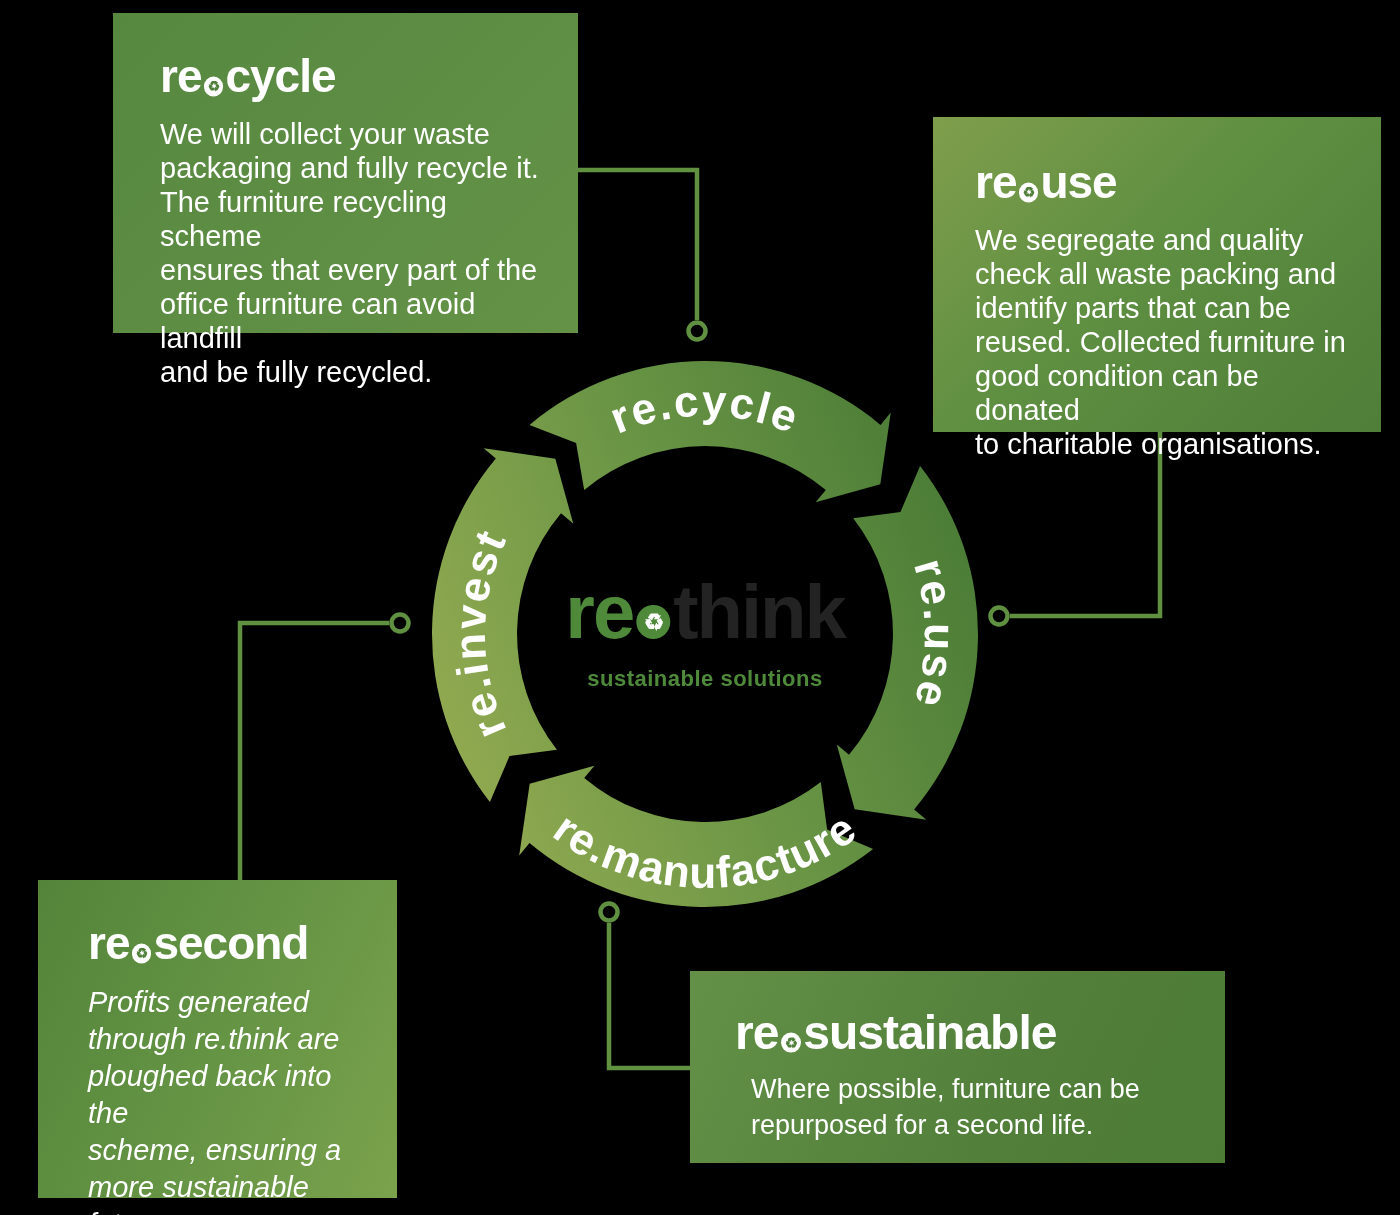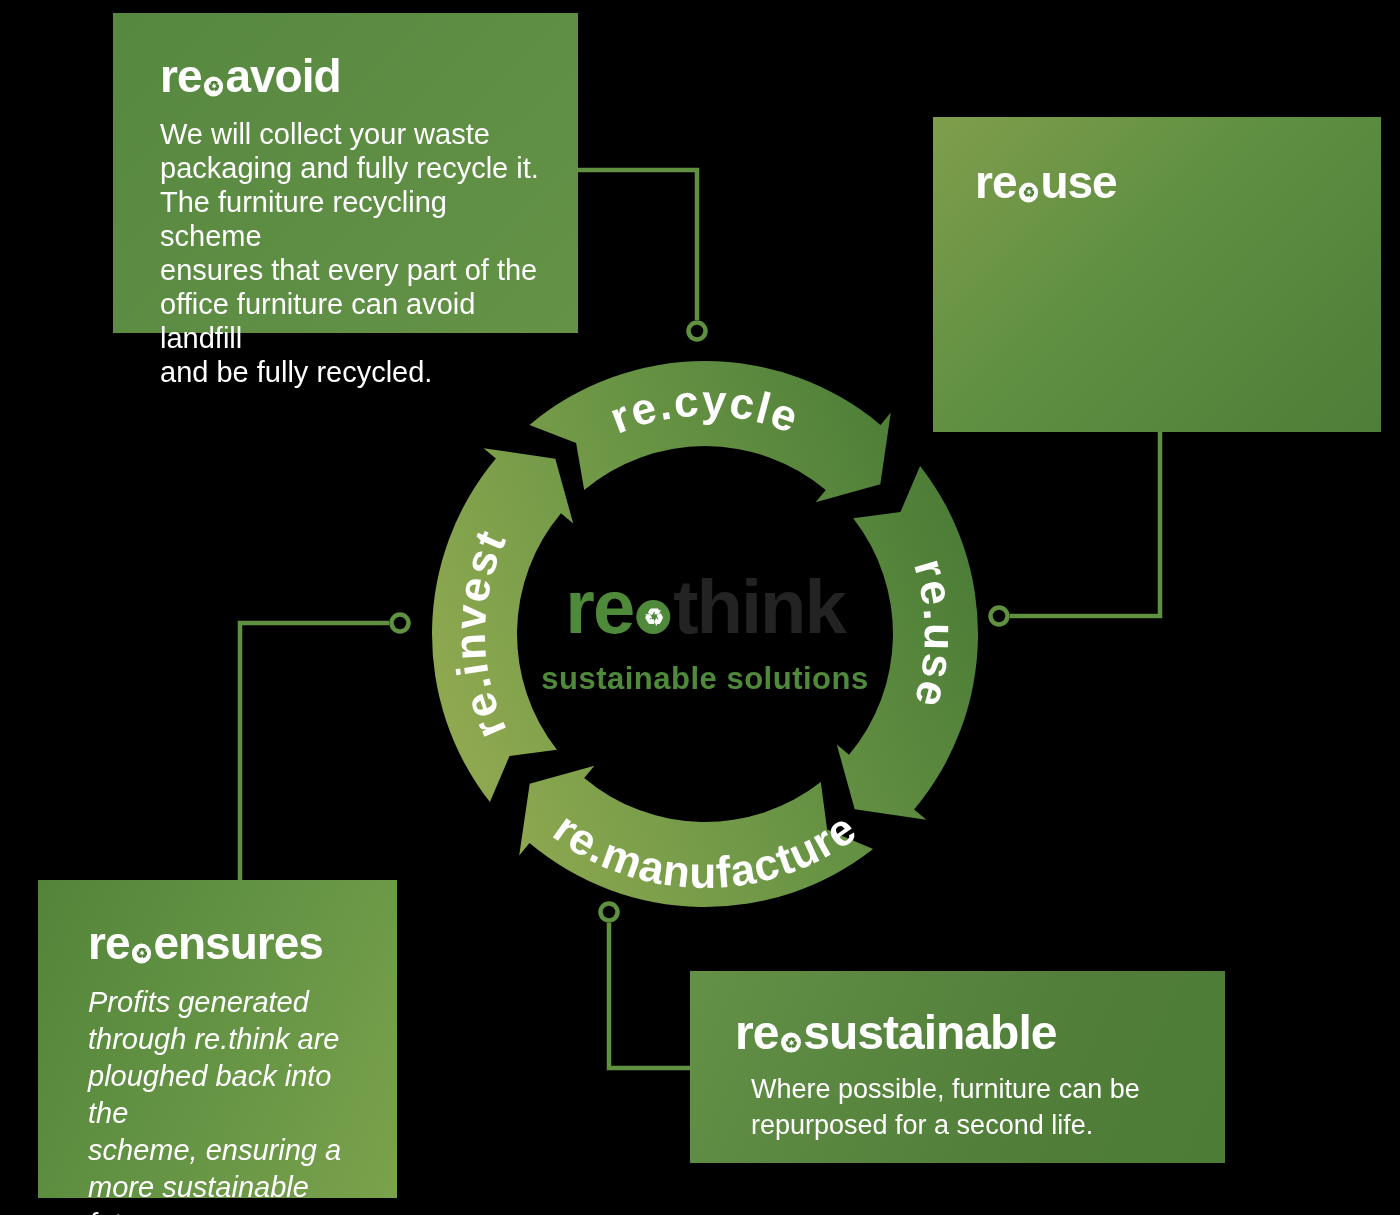--- a/index.html
+++ b/index.html
@@ -31,21 +31,21 @@
   .logo{position:absolute;left:705px;top:633px;transform:translate(-50%,-50%);
     display:flex;flex-direction:column;align-items:center;}
   .logo-line{display:flex;align-items:center;font-weight:bold;font-size:76px;
     letter-spacing:-2px;line-height:1;}
   .logo-re{color:#4e8a3a;}
   .logo-think{color:#232323;text-align:right;}
   .logo-dot{display:inline-flex;align-items:center;justify-content:center;
     width:34px;height:34px;border-radius:50%;background:#4e8a3a;color:#fff;
     margin:20px 3px 0 3px;}
   .logo-dot .sym{font-size:23px;line-height:1;font-weight:bold;}
-  .logo-tag{color:#4e8a3a;font-weight:bold;font-size:31px;letter-spacing:.5px;margin-top:16px;}
+  .logo-tag{color:#4e8a3a;font-weight:bold;font-size:22px;letter-spacing:.5px;margin-top:16px;}
   
   .ring-svg{position:absolute;left:0;top:0;}
   .ring-label{fill:#fff;font-family:"Liberation Sans",sans-serif;font-weight:bold;
     font-size:44px;letter-spacing:2px;}
   .ring-label-long{letter-spacing:1px;}
 </style>
 </head>
 <body>
 
 <div class="stage">
@@ -101,43 +101,49 @@
       </span>
       <span class="logo-think">think</span>
     </div>
     <div class="logo-tag">sustainable solutions</div>
   </div>
 
   <div class="card card-recycle">
     <div class="card-title">
       <span>re</span><span class="tdot">
           <span class="sym">♻</span>
-        </span><span>avoid</span>
+        </span><span>cycle</span>
     </div>
     <div class="card-body">We will collect your waste
 packaging and fully recycle it.
 The furniture recycling scheme
 ensures that every part of the
 office furniture can avoid landfill
 and be fully recycled.</div>
   </div>
 
   <div class="card card-reuse">
     <div class="card-title">
       <span>re</span><span class="tdot">
           <span class="sym">♻</span>
         </span><span>use</span>
     </div>
+    <div class="card-body">We segregate and quality
+check all waste packing and
+identify parts that can be
+reused. Collected furniture in
+good condition can be donated
+to charitable organisations.</div>
   </div>
 
   <div class="card card-reinvest">
     <div class="card-title">
       <span>re</span><span class="tdot">
           <span class="sym">♻</span>
-        </span><span>ensures</span>
+        </span><span>second</span>
     </div>
     <div class="card-body">Profits generated
 through re.think are
 ploughed back into the
 scheme, ensuring a
 more sustainable future
 for our sector.</div>
   </div>
 
   <div class="card card-remanufacture">

